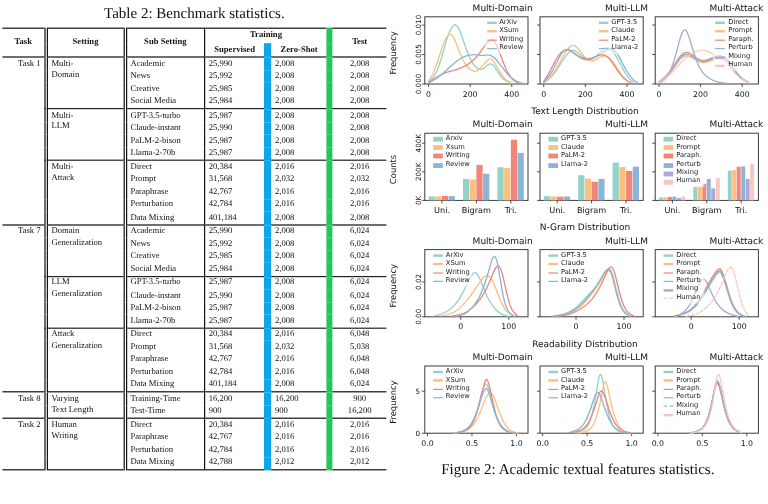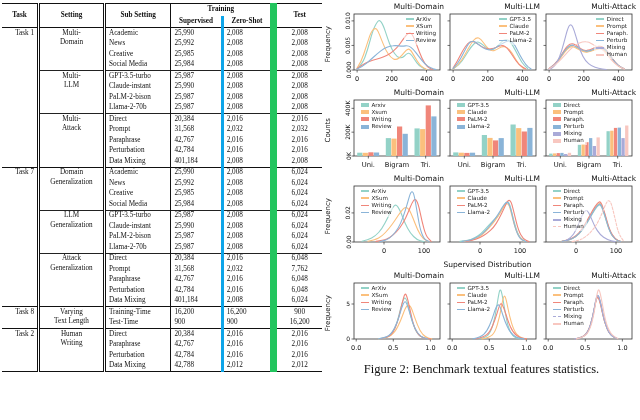--- a/index.html
+++ b/index.html
@@ -9,24 +9,24 @@
   
   .left{width:323px;box-sizing:border-box;padding:3px 1px 0 2px;
         font-family:"Liberation Serif","DejaVu Serif",serif;}
   .tbl-title{text-align:center;font-size:12.5px;margin:1px 0 4px 0;}
   table.bench{border-collapse:collapse;margin:0 auto;font-size:7.2px;line-height:1.32;
               border-top:1.5px solid #111;border-bottom:1.5px solid #111;}
   .bench th,.bench td{padding:0.5px 3px;font-weight:normal;vertical-align:top;}
   .bench thead th{font-weight:bold;text-align:center;vertical-align:middle;padding:1px 3px;}
   .bench thead{border-bottom:1px solid #111;}
   .col-task{border-right:3px double #111;font-weight:bold;text-align:right;vertical-align:middle;width:30px;}
-  .col-setting{border-right:3px double #111;vertical-align:middle;white-space:pre-line;width:58px;text-align:center;}
+  .col-setting{border-right:3px double #111;vertical-align:middle;white-space:pre-line;width:58px;}
   .col-sub{border-right:1px solid #111;width:60px;}
-  .col-sup{border-right:3px solid #0ea5e9;width:44px;padding-left:6px;}
-  .col-zero{border-right:7px solid #22c55e;width:42px;padding-left:6px;margin-top:44px;}
+  .col-sup{border-right:6px solid #0ea5e9;width:44px;padding-left:6px;}
+  .col-zero{border-right:5px solid #22c55e;width:42px;padding-left:6px;margin-top:44px;}
   .col-test{width:40px;text-align:center;}
   tr.task-start>th,tr.task-start>td{border-top:1.2px solid #111;}
   tr.group-start>td{border-top:0.8px solid #222;}
 
   
   .right{width:317px;box-sizing:border-box;padding:2px 0 0 0;display:flex;flex-direction:column;}
   .fig-row{display:flex;align-items:stretch;margin-bottom:1px;}
   .row-ylabel{width:10px;display:flex;align-items:center;justify-content:center;}
   .row-ylabel span{writing-mode:vertical-rl;transform:rotate(180deg);font-size:7px;color:#111;}
   .chart-cell{position:relative;}
@@ -42,20 +42,21 @@
   .cell-x .nw{top:13px;left:9px;}
   .fig-xlabel{text-align:center;font-size:7.5px;color:#111;height:9px;line-height:9px;
               padding-left:12px;margin-bottom:2px;}
   .fig-caption{text-align:center;font-family:"Liberation Serif","DejaVu Serif",serif;
                font-size:12.5px;margin-top:5px;}
 </style>
 </head>
 <body>
 
 <div class="left">
+  <div class="tbl-title">Table 2: Benchmark statistics.</div>
   <table class="bench">
     <thead>
       <tr>
         <th class="col-task" rowspan="2">Task</th>
         <th class="col-setting" rowspan="2">Setting</th>
         <th class="col-sub" rowspan="2">Sub Setting</th>
         <th class="col-zero" colspan="2">Training</th>
         <th class="col-test" rowspan="2">Test</th>
       </tr>
       <tr>
@@ -207,21 +208,21 @@
 Generalization</td>
           <td class="col-sub">Direct</td>
           <td class="col-sup">20,384</td>
           <td class="col-zero">2,016</td>
           <td class="col-test">6,048</td>
         </tr>
         <tr>
           <td class="col-sub">Prompt</td>
           <td class="col-sup">31,568</td>
           <td class="col-zero">2,032</td>
-          <td class="col-test">7,762</td>
+          <td class="col-test">5,038</td>
         </tr>
         <tr>
           <td class="col-sub">Paraphrase</td>
           <td class="col-sup">42,767</td>
           <td class="col-zero">2,016</td>
           <td class="col-test">6,048</td>
         </tr>
         <tr>
           <td class="col-sub">Perturbation</td>
           <td class="col-sup">42,784</td>
@@ -398,20 +399,21 @@
           <div class="li">
             <span class="sw" style="height: 1.8px; background: rgb(169, 170, 216);"></span>
             <span>Mixing</span>
           </div>
           <div class="li">
             <span class="sw" style="height: 1.8px; background: rgb(248, 199, 192);"></span>
             <span>Human</span>
           </div>
         </div></div>
   </div>
+  <div class="fig-xlabel">Text Length Distribution</div>
 
   <div class="fig-row">
     <div class="row-ylabel">
         <span>Counts</span>
       </div>
     <div class="chart-cell cell-0">
       <div class="chart-title">Multi-Domain</div>
     <svg width="111" height="71">
           <rect x="21" y="2" width="86" height="56" fill="none" stroke="#333" stroke-width="0.8"></rect>
           <line x1="18.5" y1="58" x2="21" y2="58" stroke="#333" stroke-width="0.7"></line>
@@ -550,20 +552,21 @@
           <div class="li">
             <span class="sw" style="height: 4px; background: rgb(169, 170, 216);"></span>
             <span>Mixing</span>
           </div>
           <div class="li">
             <span class="sw" style="height: 4px; background: rgb(248, 199, 192);"></span>
             <span>Human</span>
           </div>
         </div></div>
   </div>
+  <div class="fig-xlabel">N-Gram Distribution</div>
 
   <div class="fig-row">
     <div class="row-ylabel">
         <span>Frequency</span>
       </div>
     <div class="chart-cell cell-0">
       <div class="chart-title">Multi-Domain</div>
     <svg width="111" height="71">
           <rect x="21" y="2" width="86" height="56" fill="none" stroke="#333" stroke-width="0.8"></rect>
           <line x1="18.5" y1="58" x2="21" y2="58" stroke="#333" stroke-width="0.7"></line>
@@ -664,21 +667,21 @@
           <div class="li">
             <span class="sw" style="height: 1.8px; background: rgb(169, 170, 216);"></span>
             <span>Mixing</span>
           </div>
           <div class="li">
             <span class="sw" style="height: 0px; border-top: 1.4px dashed rgb(248, 199, 192);"></span>
             <span>Human</span>
           </div>
         </div></div>
   </div>
-  <div class="fig-xlabel">Supervised Distribution</div>
+  <div class="fig-xlabel">Readability Distribution</div>
 
   <div class="fig-row">
     <div class="row-ylabel">
         <span>Frequency</span>
       </div>
     <div class="chart-cell cell-0">
       <div class="chart-title">Multi-Domain</div>
     <svg width="111" height="71">
           <rect x="21" y="2" width="86" height="56" fill="none" stroke="#333" stroke-width="0.8"></rect>
           <line x1="18.5" y1="58" x2="21" y2="58" stroke="#333" stroke-width="0.7"></line>
@@ -786,14 +789,14 @@
             <span class="sw" style="height: 0px; border-top: 1.4px dashed rgb(169, 170, 216);"></span>
             <span>Mixing</span>
           </div>
           <div class="li">
             <span class="sw" style="height: 1.8px; background: rgb(248, 199, 192);"></span>
             <span>Human</span>
           </div>
         </div></div>
   </div>
 
-  <div class="fig-caption">Figure 2: Benchmark textual features statistics.</div>
+  <div class="fig-caption">Figure 2: Academic textual features statistics.</div>
 </div>
 
 </body></html>

